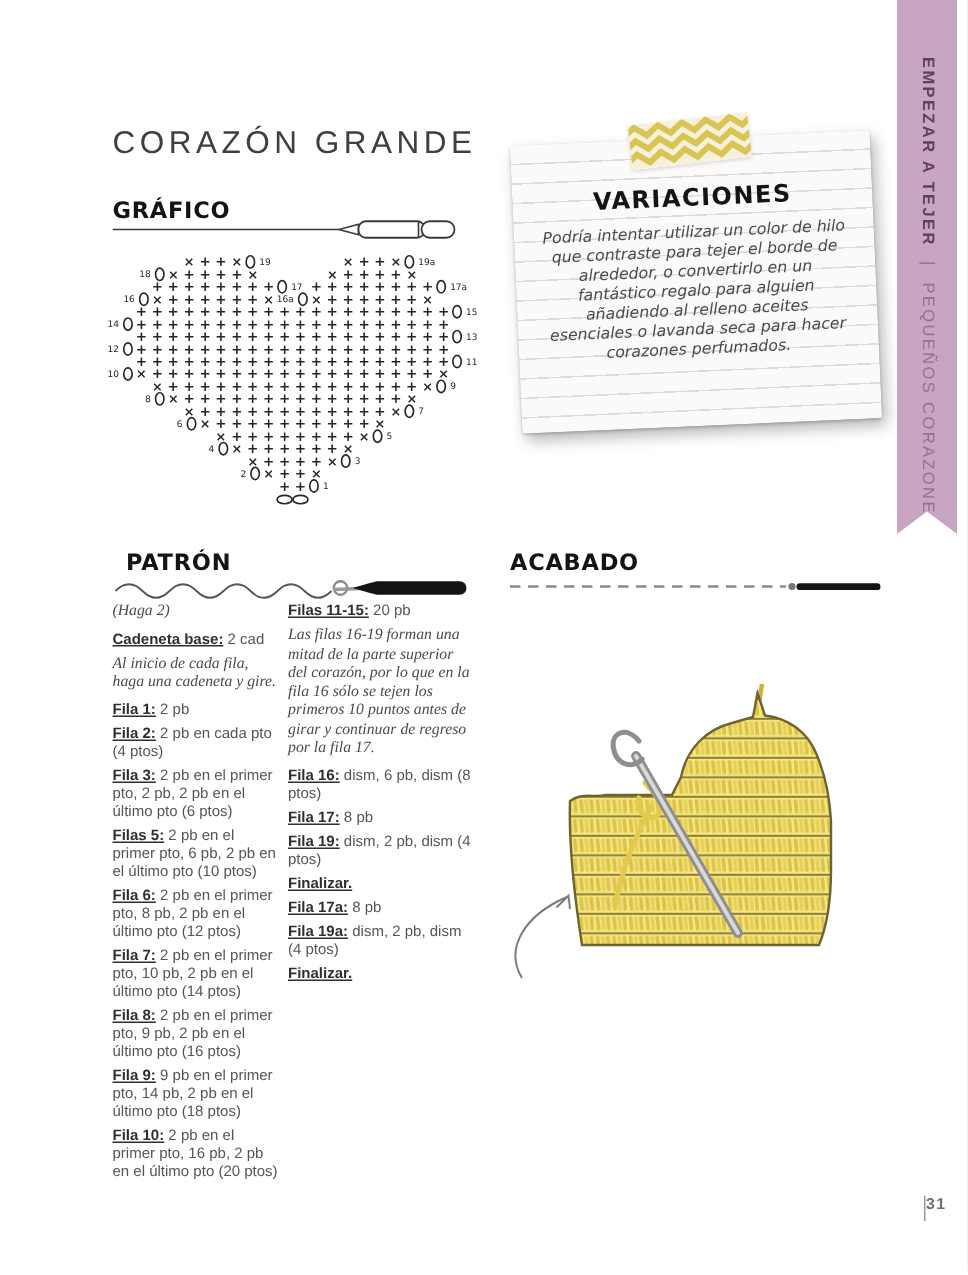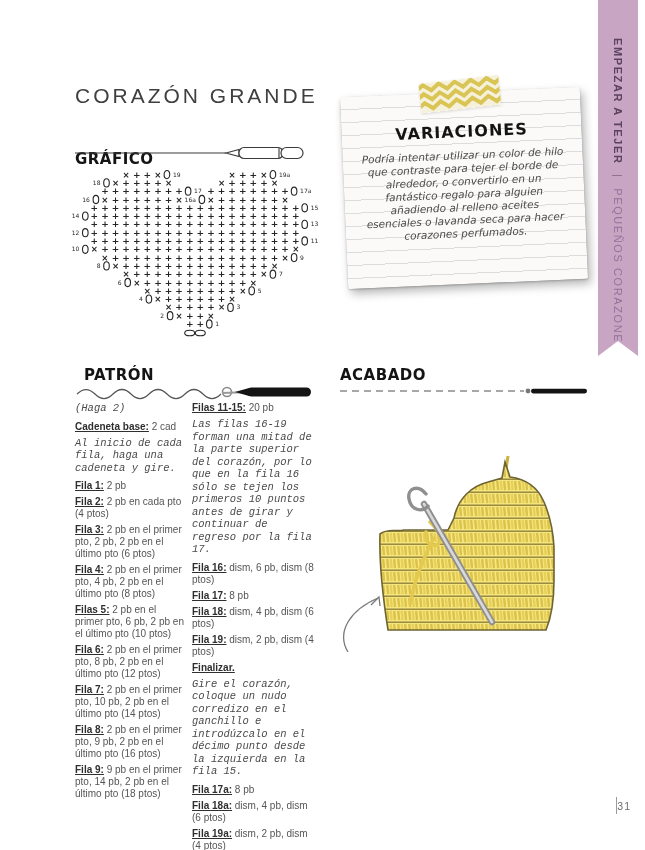--- a/index.html
+++ b/index.html
@@ -4,21 +4,21 @@
 <style>
   html,body{margin:0;padding:0;background:#e8e8e8;}
   .page{position:relative;width:645px;height:850px;background:#ffffff;margin:0 auto;overflow:hidden;
         font-family:"Liberation Sans",sans-serif;color:#4c4c4c;}
 
   
   .book-title{position:absolute;left:75px;top:84px;font-size:21px;font-weight:400;letter-spacing:3px;
               color:#3f3f3f;font-family:"Liberation Sans",sans-serif;}
   .sec-head{position:absolute;font-family:"DejaVu Sans",sans-serif;font-weight:800;font-size:15px;
             letter-spacing:.5px;color:#141414;}
-  #h-grafico{left:75px;top:131px;margin-top:19px;}
+  #h-grafico{left:75px;top:131px;}
   #h-patron{left:84px;top:366px;}
   #h-acabado{left:340px;top:366px;}
 
   
   .ribbon{position:absolute;right:7px;top:0;width:40px;height:356px;background:#c7a5c3;
           clip-path:polygon(0 0,100% 0,100% 100%,50% calc(100% - 15px),0 100%);}
   .ribbon-text{writing-mode:vertical-rl;margin:0 auto;padding-top:38px;height:100%;box-sizing:border-box;
                font-size:11px;letter-spacing:1.6px;white-space:nowrap;text-align:left;
                font-family:"Liberation Sans",sans-serif;}
   .rb-dark{font-weight:bold;color:#5d4161;}
@@ -39,30 +39,30 @@
 
   
   .chart-wrap{position:absolute;left:72px;top:164px;}
 
   
   .pat-col{position:absolute;top:402px;font-size:10px;line-height:12px;color:#555;}
   #pat-col1{left:75px;width:112px;}
   #pat-col2{left:192px;width:124px;}
   .entry{margin:0 0 4px 0;}
   .entry strong{color:#2f2f2f;font-weight:bold;text-decoration:underline;}
-  .entry.hand{font-family:Liberation Mono, monospace;font-style:italic;color:#4a4a4a;
+  .entry.hand{font-family:Liberation Serif, serif;font-style:italic;color:#4a4a4a;
               font-size:10.5px;line-height:12.5px;margin-bottom:6px;}
 
   
   .acabado-body{position:absolute;left:340px;top:402px;width:248px;font-family:"DejaVu Sans",sans-serif;
                 font-style:italic;font-size:10.5px;line-height:14px;color:#4a4a4a;}
   .rule-line{position:absolute;}
 
   
-  .footer{position:absolute;right:14px;top:797px;display:flex;align-items:center;gap:0;}
+  .footer{position:absolute;right:14px;top:797px;display:flex;align-items:flex-start;gap:0;font-weight:bold;}
   .footer .bar{width:1px;height:17px;background:#9a9a9a;}
   .footer .num{font-size:10.5px;color:#6d6d6d;letter-spacing:1px;}
 </style>
 </head>
 <body>
 
 <div class="page">
 
   <div class="ribbon">
     <div class="ribbon-text">
@@ -417,38 +417,35 @@
     <rect x="172" y="7.5" width="64" height="9" rx="4.5" fill="#141414"></rect>
   </svg>
 
   <div class="pat-col" id="pat-col1">
       <div class="entry hand"><span>(Haga 2)</span></div>
       <div class="entry"><strong>Cadeneta base:</strong><span> 2 cad</span></div>
       <div class="entry hand"><span>Al inicio de cada fila, haga una cadeneta y gire.</span></div>
       <div class="entry"><strong>Fila 1:</strong><span> 2 pb</span></div>
       <div class="entry"><strong>Fila 2:</strong><span> 2 pb en cada pto (4 ptos)</span></div>
       <div class="entry"><strong>Fila 3:</strong><span> 2 pb en el primer pto, 2 pb, 2 pb en el último pto (6 ptos)</span></div>
-      <div class="entry"><strong>Fila 4:</strong><span> 2 pb en el primer pto, 4 pb, 2 pb en el último pto (8 ptos)</span></div>
       <div class="entry"><strong>Filas 5:</strong><span> 2 pb en el primer pto, 6 pb, 2 pb en el último pto (10 ptos)</span></div>
       <div class="entry"><strong>Fila 6:</strong><span> 2 pb en el primer pto, 8 pb, 2 pb en el último pto (12 ptos)</span></div>
       <div class="entry"><strong>Fila 7:</strong><span> 2 pb en el primer pto, 10 pb, 2 pb en el último pto (14 ptos)</span></div>
       <div class="entry"><strong>Fila 8:</strong><span> 2 pb en el primer pto, 9 pb, 2 pb en el último pto (16 ptos)</span></div>
       <div class="entry"><strong>Fila 9:</strong><span> 9 pb en el primer pto, 14 pb, 2 pb en el último pto (18 ptos)</span></div>
+      <div class="entry"><strong>Fila 10:</strong><span> 2 pb en el primer pto, 16 pb, 2 pb en el último pto (20 ptos)</span></div>
     </div>
   <div class="pat-col" id="pat-col2">
       <div class="entry"><strong>Filas 11-15:</strong><span> 20 pb</span></div>
       <div class="entry hand"><span>Las filas 16-19 forman una mitad de la parte superior del corazón, por lo que en la fila 16 sólo se tejen los primeros 10 puntos antes de girar y continuar de regreso por la fila 17.</span></div>
       <div class="entry"><strong>Fila 16:</strong><span> dism, 6 pb, dism (8 ptos)</span></div>
       <div class="entry"><strong>Fila 17:</strong><span> 8 pb</span></div>
-      <div class="entry"><strong>Fila 18:</strong><span> dism, 4 pb, dism (6 ptos)</span></div>
       <div class="entry"><strong>Fila 19:</strong><span> dism, 2 pb, dism (4 ptos)</span></div>
       <div class="entry"><strong>Finalizar.</strong></div>
-      <div class="entry hand"><span>Gire el corazón, coloque un nudo corredizo en el ganchillo e introdúzcalo en el décimo punto desde la izquierda en la fila 15.</span></div>
       <div class="entry"><strong>Fila 17a:</strong><span> 8 pb</span></div>
-      <div class="entry"><strong>Fila 18a:</strong><span> dism, 4 pb, dism (6 ptos)</span></div>
       <div class="entry"><strong>Fila 19a:</strong><span> dism, 2 pb, dism (4 ptos)</span></div>
       <div class="entry"><strong>Finalizar.</strong></div>
     </div>
 
   <svg class="rule-line" style="left:340px;top:385px" width="248" height="12" viewBox="0 0 248 12">
     <line x1="0" y1="6" x2="184" y2="6" stroke="#8a8a8a" stroke-width="1.6" stroke-dasharray="7,5"></line>
     <circle cx="188" cy="6" r="2.4" fill="#777"></circle>
     <rect x="191" y="3.8" width="56" height="4.6" rx="2.3" fill="#141414"></rect>
   </svg>
 

